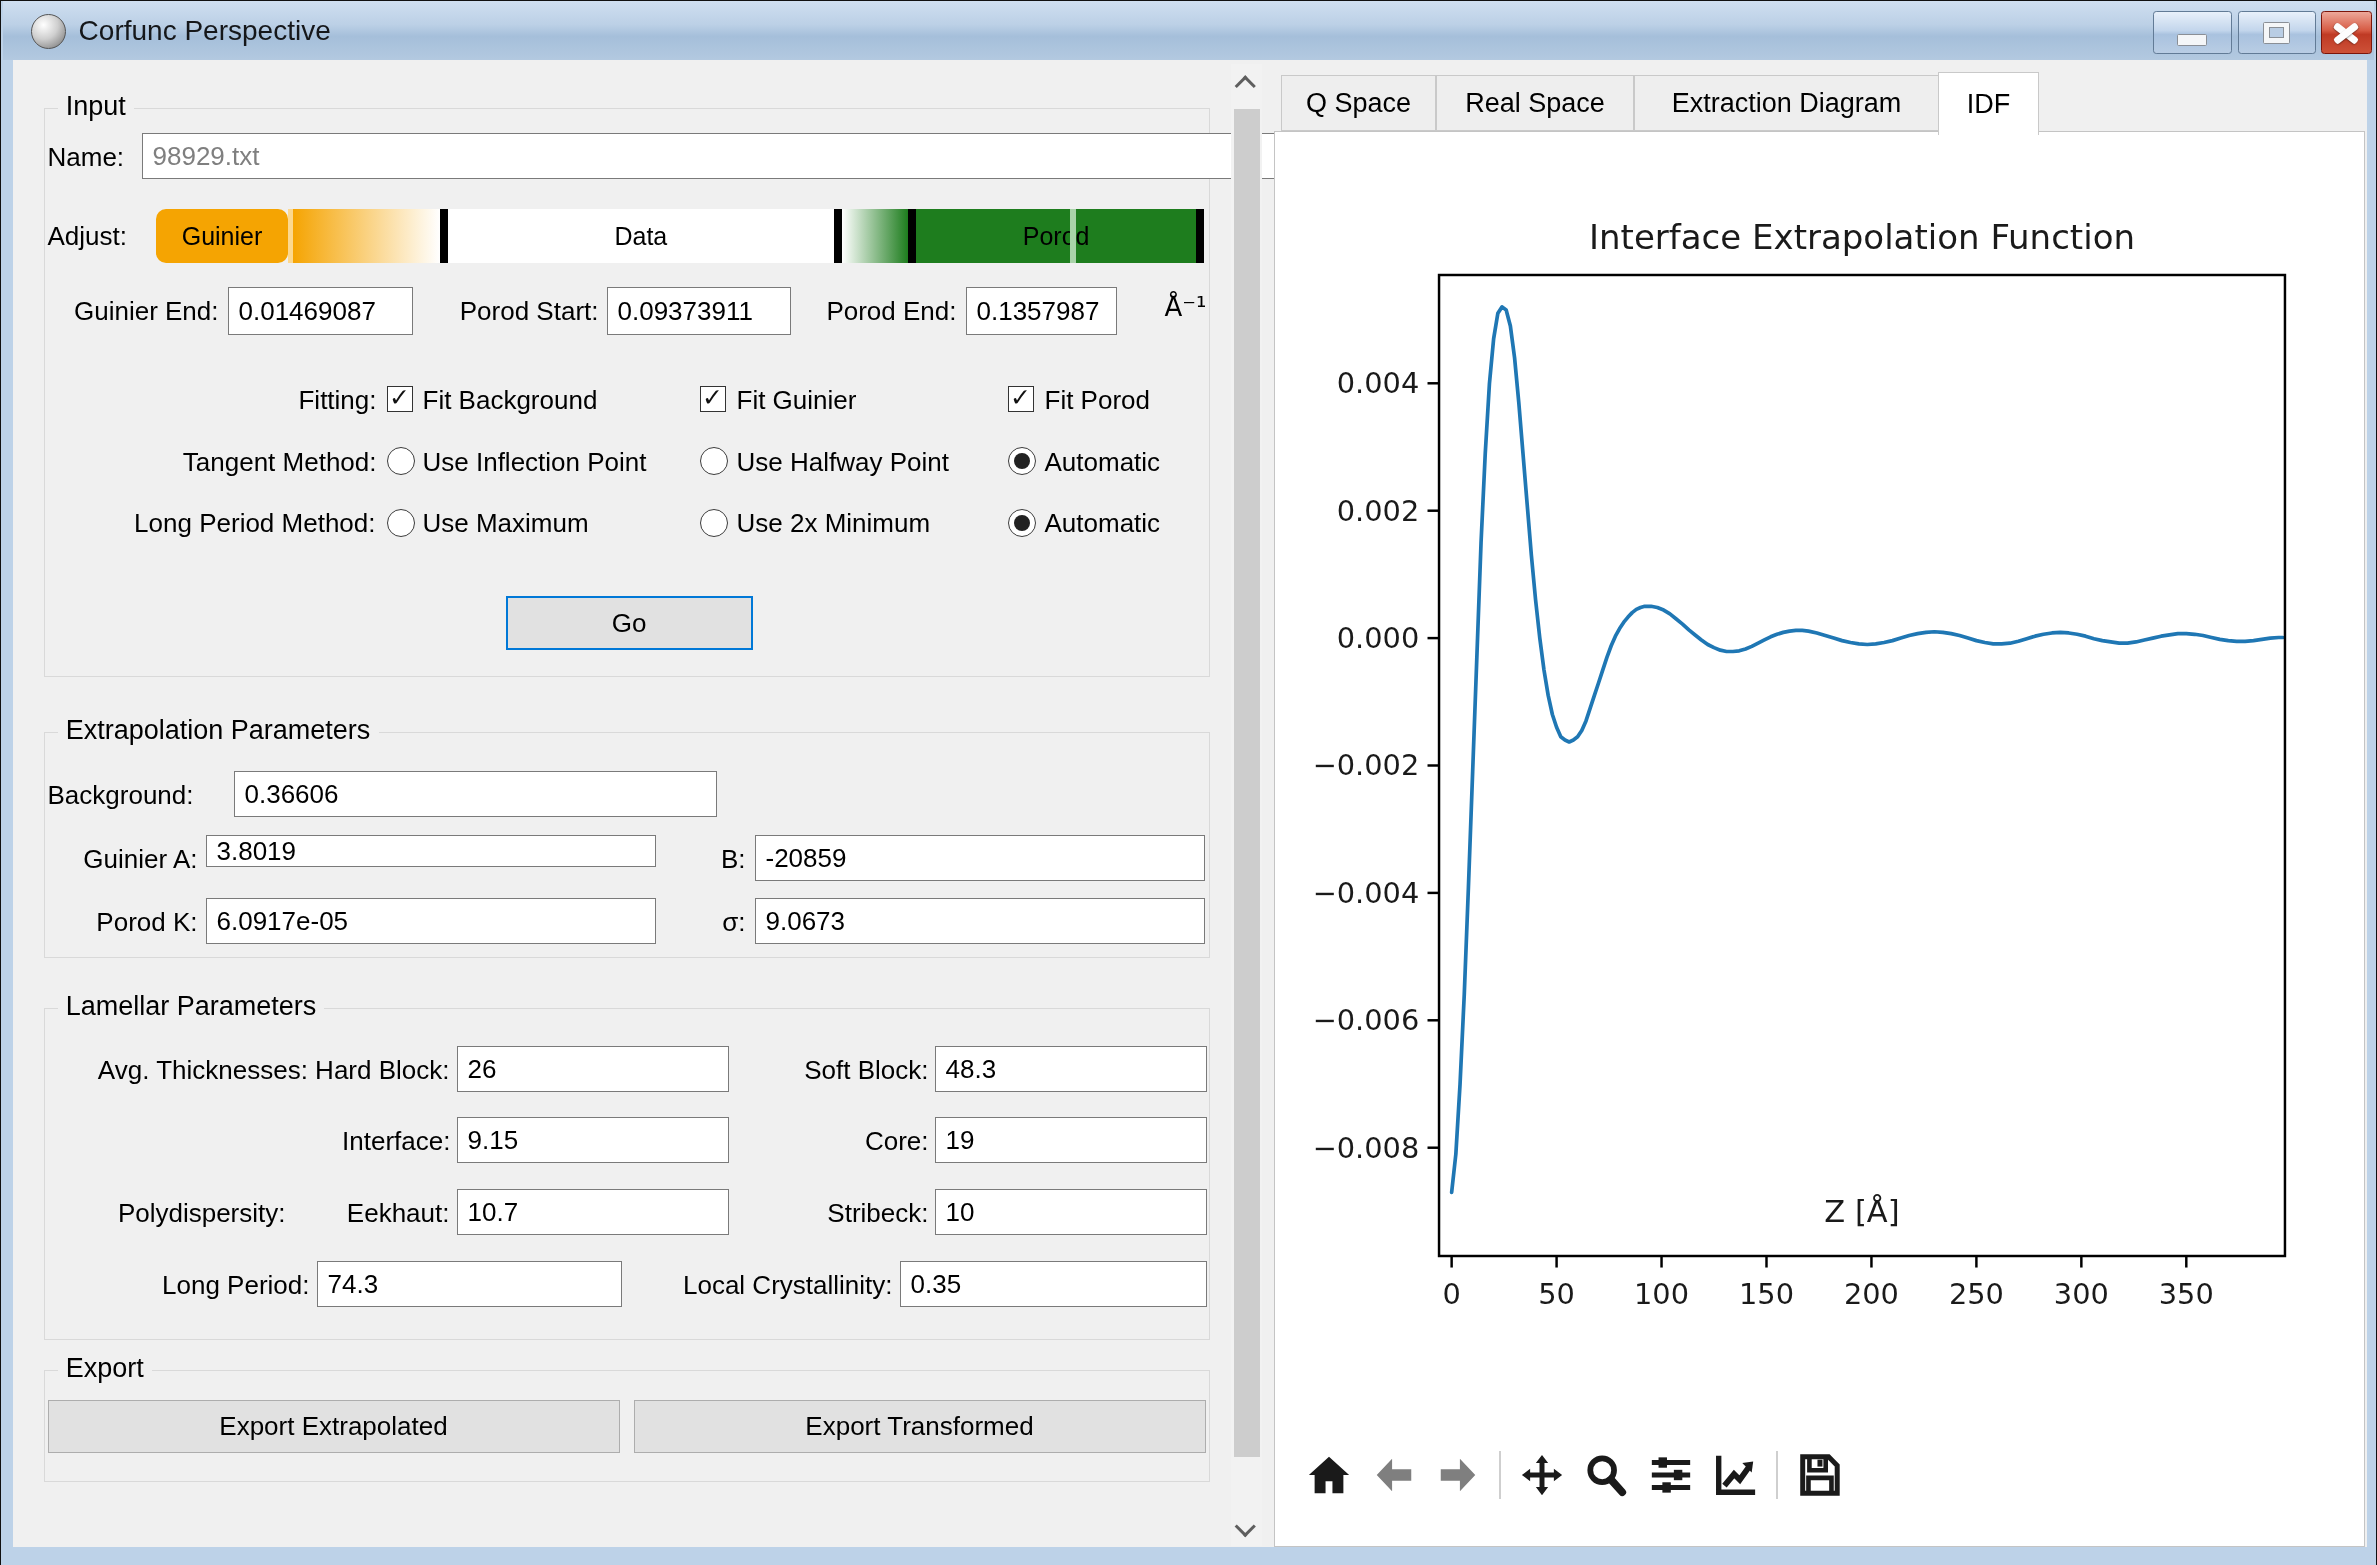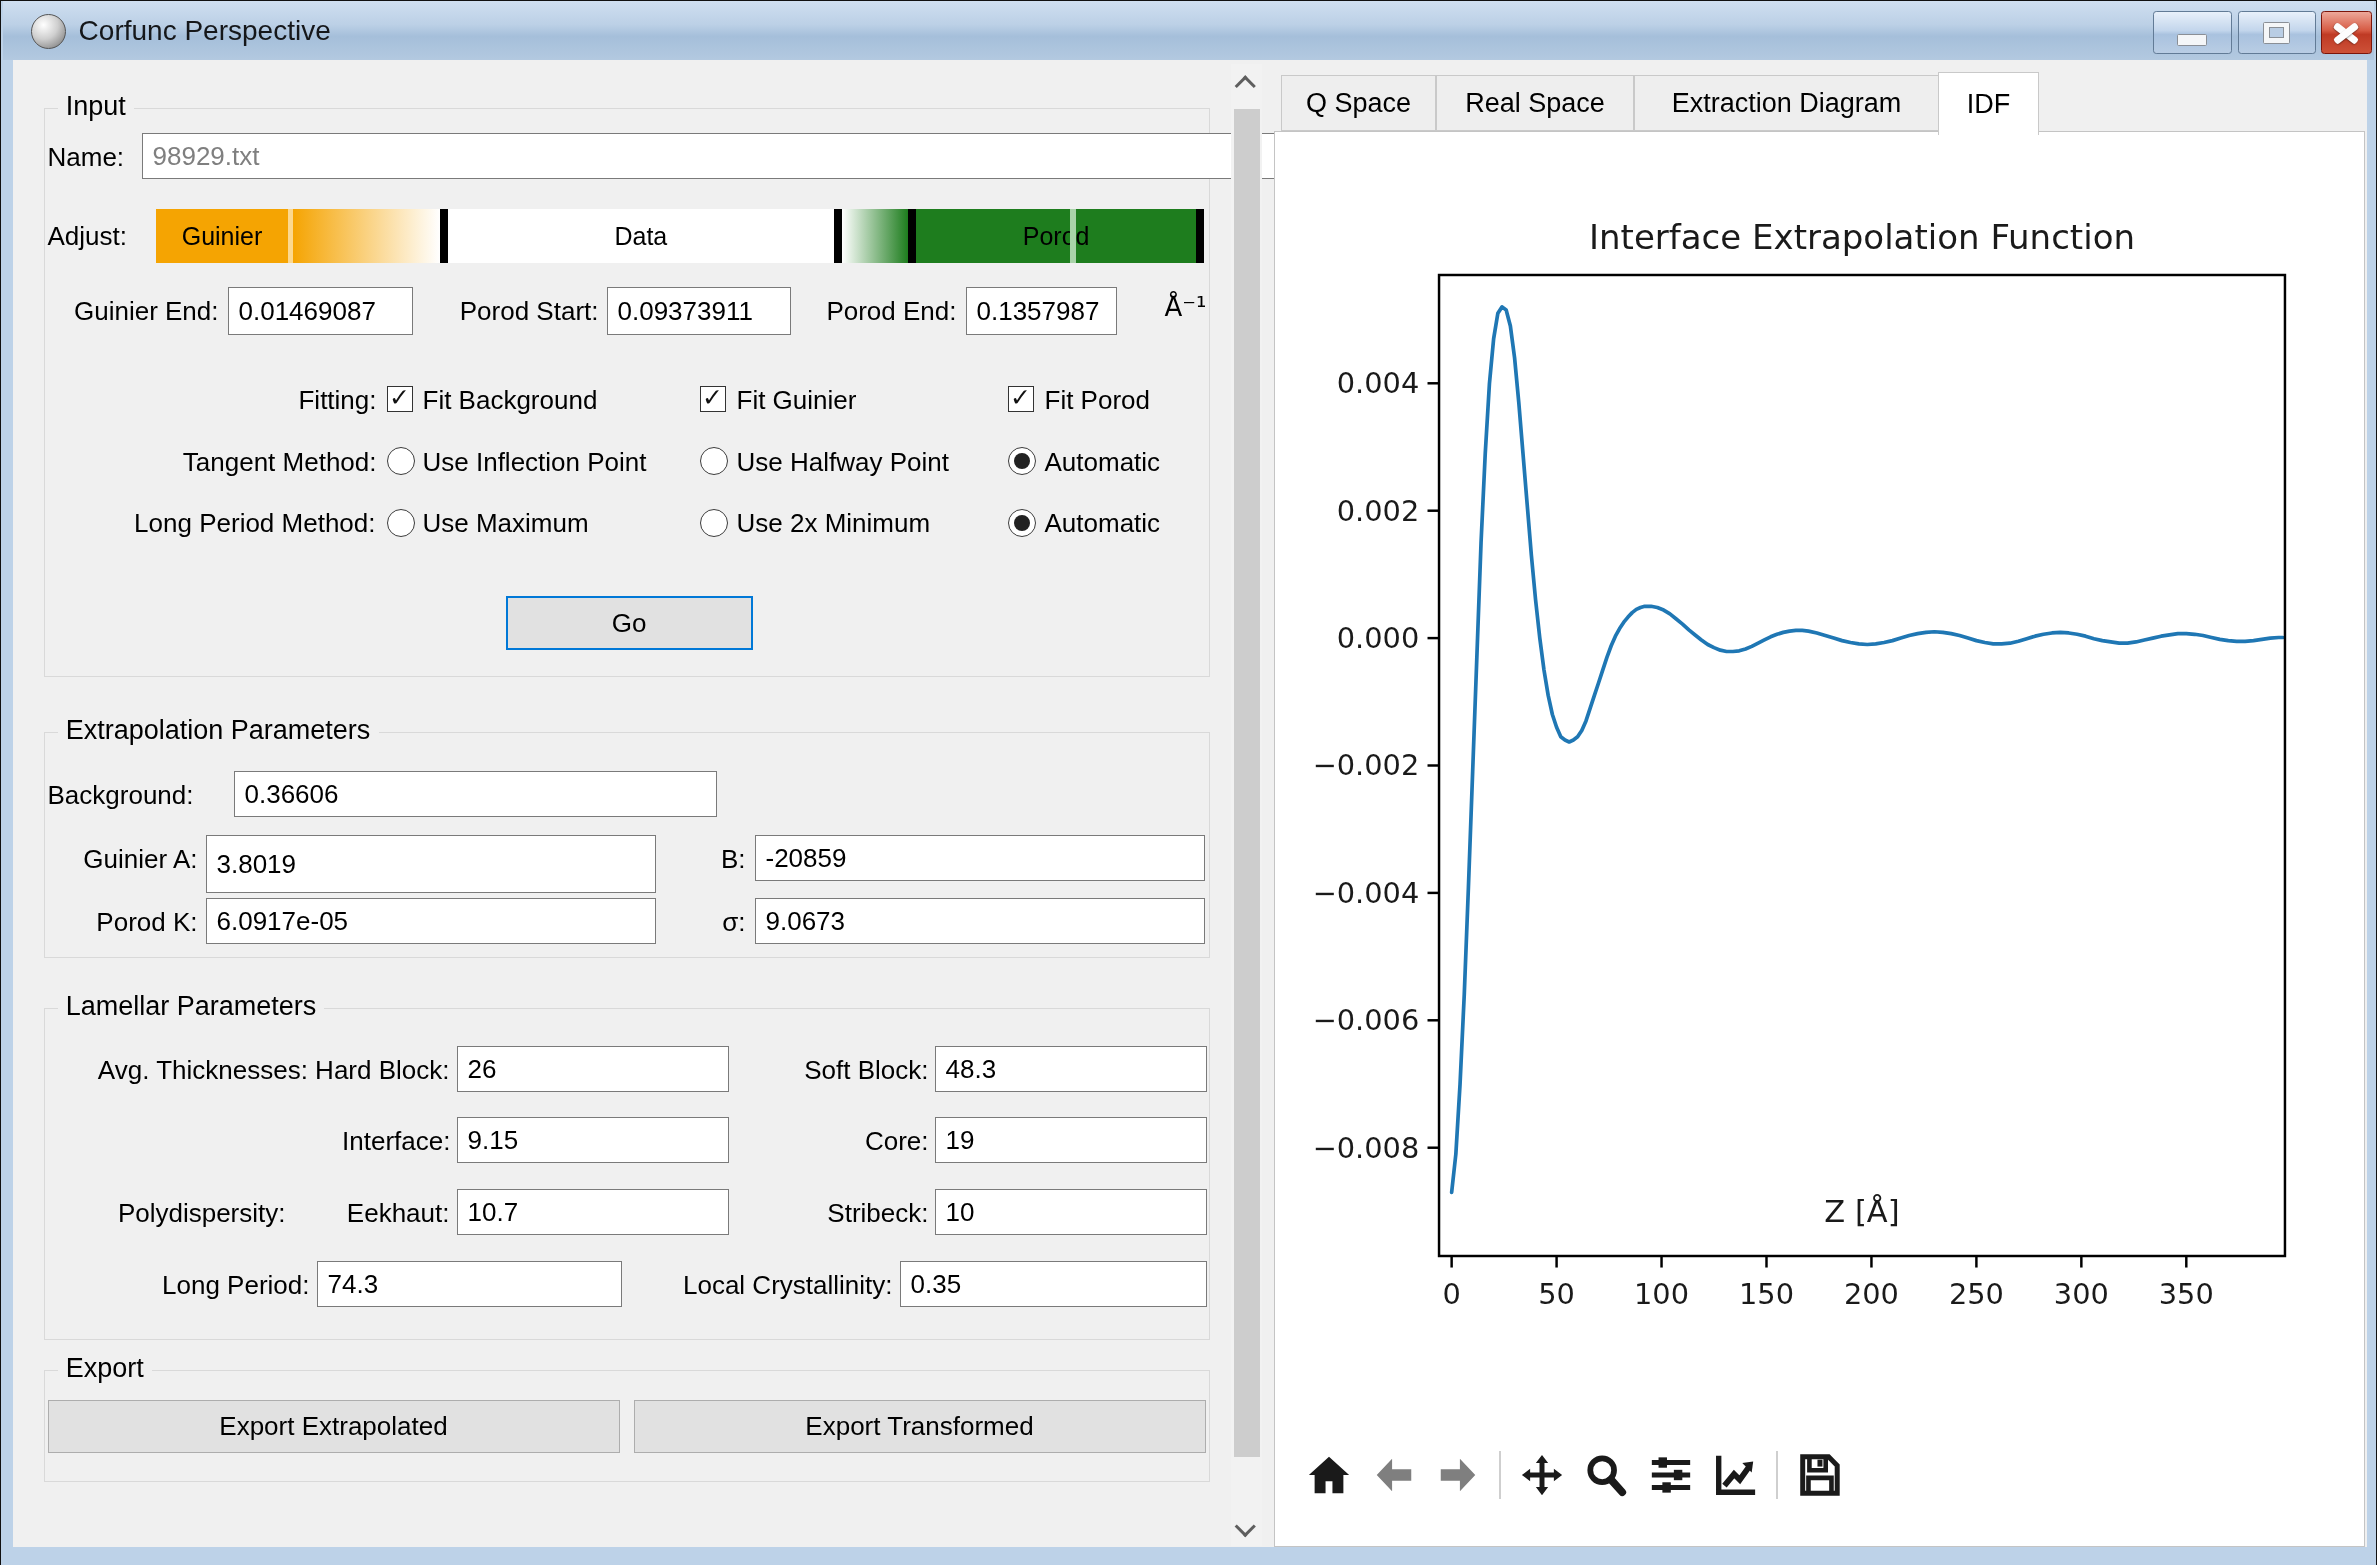--- a/index.html
+++ b/index.html
@@ -92,21 +92,21 @@
     <div class="group" style="left:31px;top:48px;width:1164px;height:567px;">
       <span class="legend">Input</span>
     </div>
 
     <div class="lbl" style="left:35px;top:73px;height:48px;line-height:48px;">Name:</div>
     <div class="inp gray" style="left:129px;top:73px;width:1223px;height:46px;">98929.txt</div>
 
     <div class="lbl" style="left:35px;top:149px;height:54px;line-height:54px;">Adjust:</div>
 
     <div id="adjust-slider" style="left:143px;top:149px;">
-      <div class="seg" style="width:133px;background:#f5a402;">
+      <div class="seg" style="width:133px;background:#f5a402;border-radius:10px;">
         <span class="seg-label">Guinier</span>
       </div>
       <div class="seg" style="width:5px;background:#fcd88f;"></div>
       <div class="seg" style="width:147px;background:linear-gradient(90deg,#f5a402,#ffffff);"></div>
       <div class="seg" style="width:7.4px;background:#000;"></div>
       <div class="seg" style="width:386px;background:#ffffff;">
         <span class="seg-label">Data</span>
       </div>
       <div class="seg" style="width:8.2px;background:#000;"></div>
       <div class="seg" style="width:66px;background:linear-gradient(90deg,#ffffff,#1e7d1e);"></div>
@@ -157,21 +157,21 @@
     <div class="lbl" style="left:1032px;top:447px;height:33px;line-height:33px;">Automatic</div>
 
     <div class="btn" id="go-btn" style="left:493px;top:536px;width:247px;height:54px;">Go</div>
 
     <div class="group" style="left:31px;top:672px;width:1164px;height:224px;">
       <span class="legend">Extrapolation Parameters</span>
     </div>
     <div class="lbl" style="left:35px;top:711px;height:48px;line-height:48px;">Background:</div>
     <div class="inp" style="left:221px;top:711px;width:483px;height:46px;">0.36606</div>
     <div class="lbl r" style="left:38px;top:775px;width:147px;height:48px;line-height:48px;">Guinier A:</div>
-    <div class="inp" style="left:193px;top:775px;width:450px;height:58px;">3.8019</div>
+    <div class="inp" style="left:193px;top:775px;width:450px;height:32px;">3.8019</div>
     <div class="lbl r" style="left:648px;top:775px;width:85px;height:48px;line-height:48px;">B:</div>
     <div class="inp" style="left:742px;top:775px;width:450px;height:46px;">-20859</div>
     <div class="lbl r" style="left:38px;top:838px;width:147px;height:48px;line-height:48px;">Porod K:</div>
     <div class="inp" style="left:193px;top:838px;width:450px;height:46px;">6.0917e-05</div>
     <div class="lbl r" style="left:648px;top:838px;width:85px;height:48px;line-height:48px;">σ:</div>
     <div class="inp" style="left:742px;top:838px;width:450px;height:46px;">9.0673</div>
 
     <div class="group" style="left:31px;top:948px;width:1164px;height:330px;">
       <span class="legend">Lamellar Parameters</span>
     </div>

